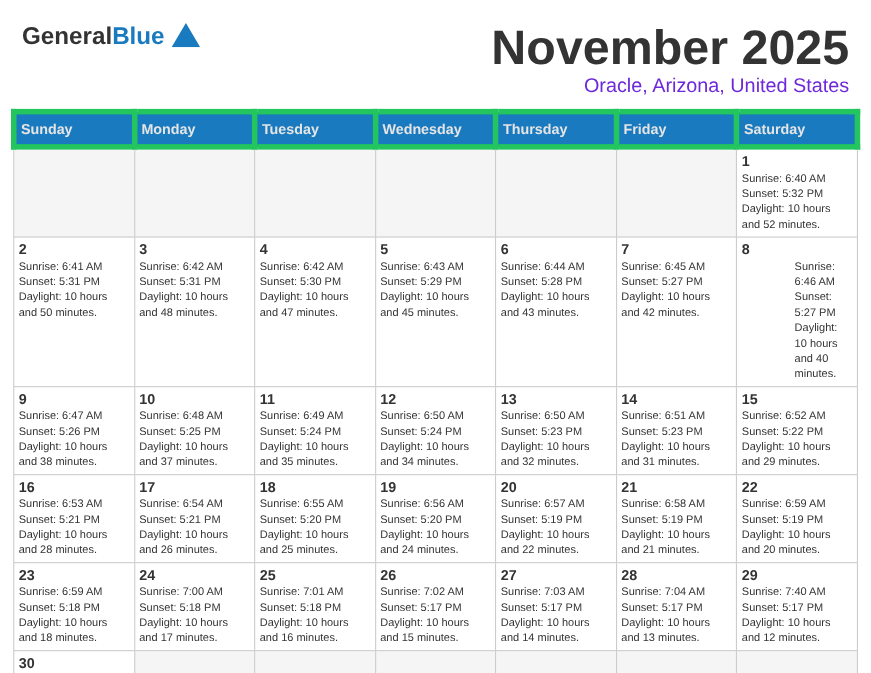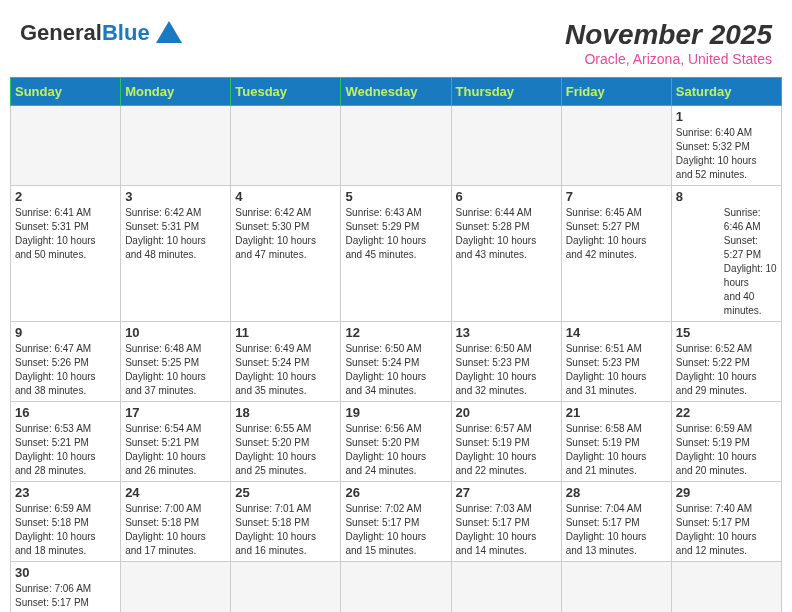--- a/index.html
+++ b/index.html
@@ -18,43 +18,42 @@
     }
     .logo {
       display: flex;
       flex-direction: column;
       align-items: flex-start;
     }
     .title-area {
       text-align: right;
     }
     .month-title {
-      font-size: 28px;
+      font-size: 44px;
       font-weight: bold;
       color: #333;
       line-height: 1.1;
-      font-style: italic;
     }
     .location-title {
-      font-size: 14px;
-      color: #ec4899;
+      font-size: 18px;
+      color: #6d28d9;
     }
     .calendar {
       width: 100%;
       border-collapse: collapse;
       margin-top: 5px;
     }
     .calendar th {
       background: #1a7abf;
-      color: #bef264;
+      color: #e5e5e5;
       font-size: 13px;
       font-weight: bold;
       padding: 6px 4px;
       text-align: left;
-      border: 1px solid #22c55e;
+      border: 5px solid #22c55e;
     }
     .calendar td {
       border: 1px solid #ccc;
       vertical-align: top;
       padding: 3px 4px;
       width: calc(100%/7);
       min-height: 70px;
       font-size: 10.5px;
       color: #333;
       background: #fff;

